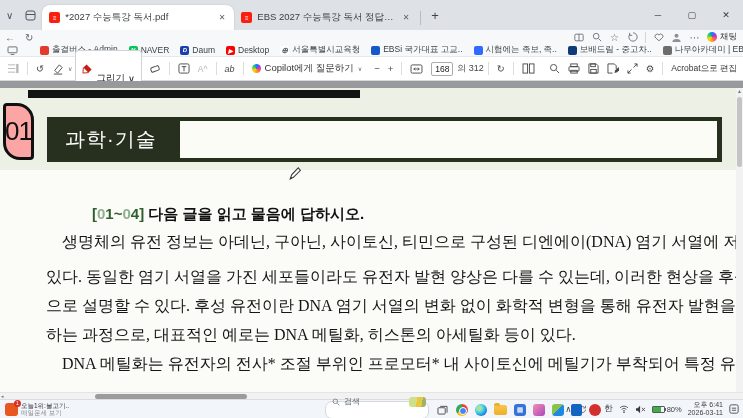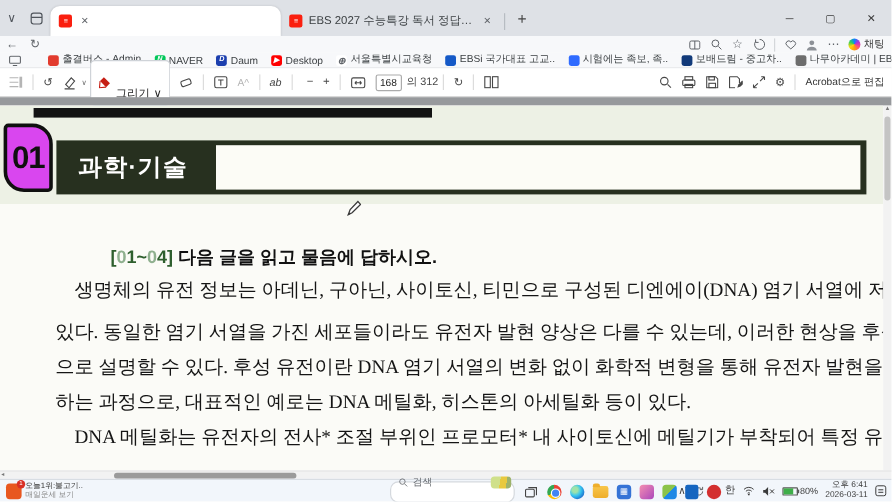--- a/index.html
+++ b/index.html
@@ -53,23 +53,23 @@
   #pagebox { width:22px; height:14px; border:1px solid #ababab; border-radius:2px; text-align:center; font-size:8.5px; line-height:13px; color:#222; background:#fff; margin:0 4px; }
   .tbtext { font-size:9px; color:#474747; }
   #tb-right { margin-left:auto; display:flex; align-items:center; }
   #acrobat { font-size:8.5px; color:#333; padding:0 6px 0 4px; white-space:nowrap; }
 
   
   #viewerbg { left:0; top:81px; width:743px; height:7px; background:#97999c; }
   #page { left:0; top:88px; width:736px; height:304px; background:#fbfbf7; overflow:hidden; }
   #hdrtint { left:0; top:0; width:736px; height:82px; background:#edf1e5; }
   #blackband { left:28px; top:2px; width:332px; height:8px; background:#131313; }
-  #unitbadge { left:3px; top:15px; width:41px; height:57px; background:#d946ef; border:3px solid #101010; border-radius:4px 17px 4px 17px; display:flex; align-items:center; justify-content:center; font-size:26px; font-weight:bold; color:#101010; letter-spacing:-1px; }
+  #unitbadge { left:3px; top:15px; width:31px; height:57px; background:#fca5a5; border:3px solid #101010; border-radius:4px 17px 4px 17px; display:flex; align-items:center; justify-content:center; font-size:26px; font-weight:normal; color:#101010; letter-spacing:-1px; }
   #unitbar { left:47px; top:29px; width:675px; height:45px; background:#27301f; }
-  #unitbar .ttl { position:absolute; left:18px; top:0; height:45px; display:flex; align-items:center; color:#fff; font-size:20px; font-weight:bold; letter-spacing:1px; }
+  #unitbar .ttl { position:absolute; left:18px; top:0; height:45px; display:flex; align-items:center; color:#fff; font-size:20px; font-weight:normal; letter-spacing:1px; }
   #unitinset { position:absolute; left:133px; top:4px; right:5px; bottom:4px; background:#fcfcf6; }
   #pencilcursor { left:288px; top:78px; }
   #instruction { left:47px; top:100px; font-size:15px; font-weight:bold; color:#111; white-space:pre; }
   #instruction .rng { color:#2e5f2e;margin-left:20px; }
   #instruction .rng .lt { color:#8fb08f; }
   .docline { position:absolute; left:46px; width:697px; font-family:"Liberation Serif",serif; font-size:16px; color:#151515; white-space:pre; overflow:hidden; }
   
   #vscroll { left:736px; top:88px; width:7px; height:304px; background:#f2f2f2; }
   #vscroll .arr { text-align:center; font-size:5px; color:#777; line-height:7px; }
   #vthumb { position:absolute; left:1px; top:9px; width:5px; height:70px; background:#c4c4c4; border-radius:3px; }
@@ -120,20 +120,21 @@
   <div id="tabstrip" class="abs">
     <span class="tabctl">∨</span>
     <span class="tabctl">
       <svg class="ic" width="11" height="11" viewBox="0 0 11 11">
           <rect x="1" y="1" width="9" height="9" rx="2" fill="none" stroke="#50555c"></rect>
           <path d="M1 4.5h9" stroke="#50555c"></path>
         </svg>
     </span>
     <div class="tab active">
       <span class="pdfico">≡</span>
+      <span class="title">*2027 수능특강 독서.pdf</span>
       <span class="tabclose">✕</span>
     </div>
     <div class="tab" style="width:184px;">
       <span class="pdfico">≡</span>
       <span class="title">EBS 2027 수능특강 독서 정답과해</span>
       <span class="tabclose">✕</span>
     </div>
     <span class="tabsep"></span>
     <span class="newtab">+</span>
     <div id="wincontrols">
@@ -266,20 +267,25 @@
     <span class="tbico">
       <svg class="ic" width="12" height="11" viewBox="0 0 13 12">
           <rect x="1" y="1" width="11" height="10" rx="1.5" fill="none" stroke="#474747"></rect>
           <path d="M4 4h5M6.5 4v5" stroke="#474747"></path>
         </svg>
     </span>
     <span class="tbico dis" style="font-size:8.5px;">A^</span>
     <span class="tbsep"></span>
     <span class="tbico" style="font-size:9px;font-style:italic;">ab</span>
     <span class="tbsep"></span>
+    <span class="tbico" style="gap:4px;">
+      <span class="pinwheel" style="width:9px;height:9px;"></span>
+      <span style="color:#333;">Copilot에게 질문하기</span>
+      <span class="caret">∨</span>
+    </span>
     <span class="tbico" style="padding-left:8px;">−</span>
     <span class="tbico">+</span>
     <span class="tbsep"></span>
     <span class="tbico">
       <svg class="ic" width="13" height="10" viewBox="0 0 14 11">
           <rect x="1" y="1" width="12" height="9" rx="1.5" fill="none" stroke="#474747"></rect>
           <path d="M4 5.5h6M4 5.5l1.5-1.5M4 5.5 5.5 7M10 5.5 8.5 4M10 5.5 8.5 7" stroke="#474747"></path>
         </svg>
     </span>
     <span id="pagebox">168</span>

